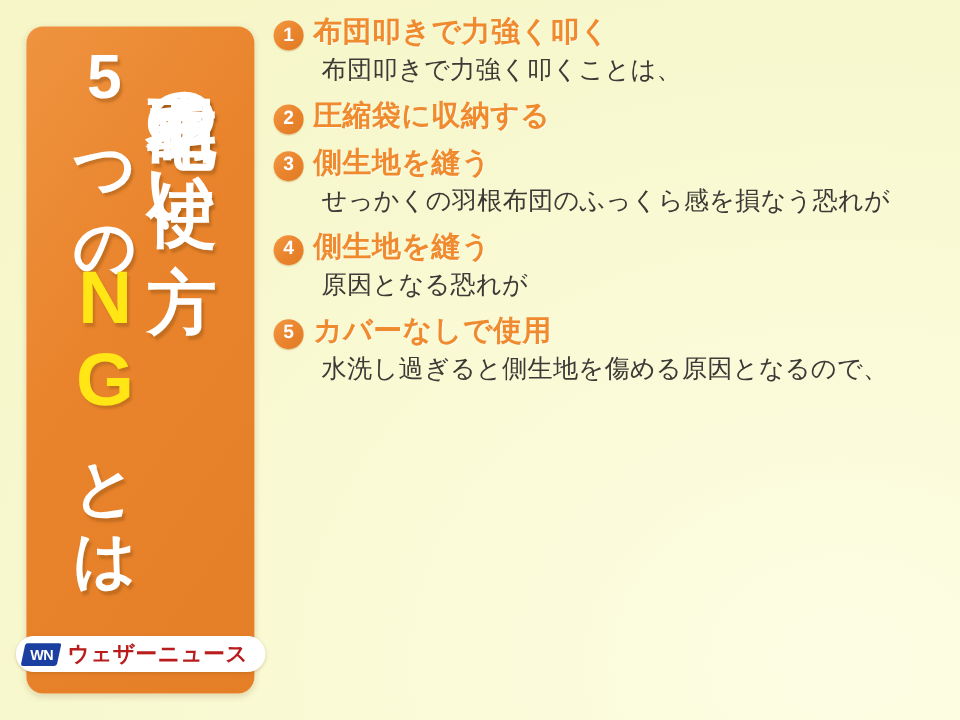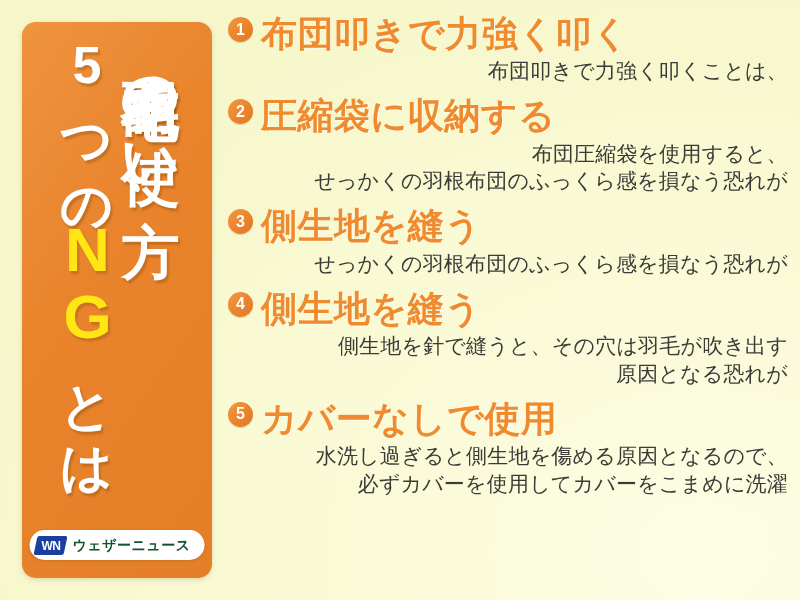--- a/index.html
+++ b/index.html
@@ -111,22 +111,22 @@
   }
   .logo-mark span {
     transform: skewX(12deg);
     color: #ffffff;
     font-size: 12px;
     font-weight: bold;
     letter-spacing: -0.5px;
     line-height: 1;
   }
   .logo-text {
-    color: #14532d;
-    font-size: 14px;
+    color: #b91c1c;
+    font-size: 18px;
     font-weight: bold;
     letter-spacing: 0.5px;
     line-height: 1;
     white-space: nowrap;
   }
 
   
   .tips {
     position: absolute;
     left: 228px;
@@ -155,39 +155,38 @@
     font-weight: bold;
     display: flex;
     align-items: center;
     justify-content: center;
     line-height: 1;
     margin-top: 3px;
     box-shadow: 0 1px 1px rgba(150, 90, 20, 0.25);
   }
 
   .tip-title {
-    font-size: 36px;
+    font-size: 24px;
     font-weight: bold;
     color: #f08a2e;
     line-height: 1.12;
     letter-spacing: 0.5px;
     text-shadow: 1px 1px 0 rgba(255, 255, 255, 0.55);
   }
 
   .tip-body {
     margin-left: 40px;
     margin-top: 3px;
     font-size: 21px;
     color: #3c3a36;
     line-height: 1.33;
     letter-spacing: 0.2px;
   }
   .tip-body div {
     white-space: nowrap;
-    text-align: right;
   }
 </style>
 </head>
 <body>
 
 <div id="infographic">
 
   <div class="title-panel">
 
     <div class="title-stack">
@@ -215,49 +214,43 @@
         </div>
         <div class="tip-body">
           <div>布団叩きで力強く叩くことは、</div>
         </div>
       </div>
       <div class="tip">
         <div class="tip-head">
           <div class="badge">2</div>
           <div class="tip-title">圧縮袋に収納する</div>
         </div>
-        <div class="tip-body">
-          <div>布団圧縮袋を使用すると、</div>
-          <div>せっかくの羽根布団のふっくら感を損なう恐れが</div>
-        </div>
       </div>
       <div class="tip">
         <div class="tip-head">
           <div class="badge">3</div>
           <div class="tip-title">側生地を縫う</div>
         </div>
         <div class="tip-body">
           <div>せっかくの羽根布団のふっくら感を損なう恐れが</div>
         </div>
       </div>
       <div class="tip">
         <div class="tip-head">
           <div class="badge">4</div>
           <div class="tip-title">側生地を縫う</div>
         </div>
         <div class="tip-body">
-          <div>側生地を針で縫うと、その穴は羽毛が吹き出す</div>
           <div>原因となる恐れが</div>
         </div>
       </div>
       <div class="tip">
         <div class="tip-head">
           <div class="badge">5</div>
           <div class="tip-title">カバーなしで使用</div>
         </div>
         <div class="tip-body">
           <div>水洗し過ぎると側生地を傷める原因となるので、</div>
-          <div>必ずカバーを使用してカバーをこまめに洗濯</div>
         </div>
       </div>
     </div>
 
 </div>
 
 </body></html>

